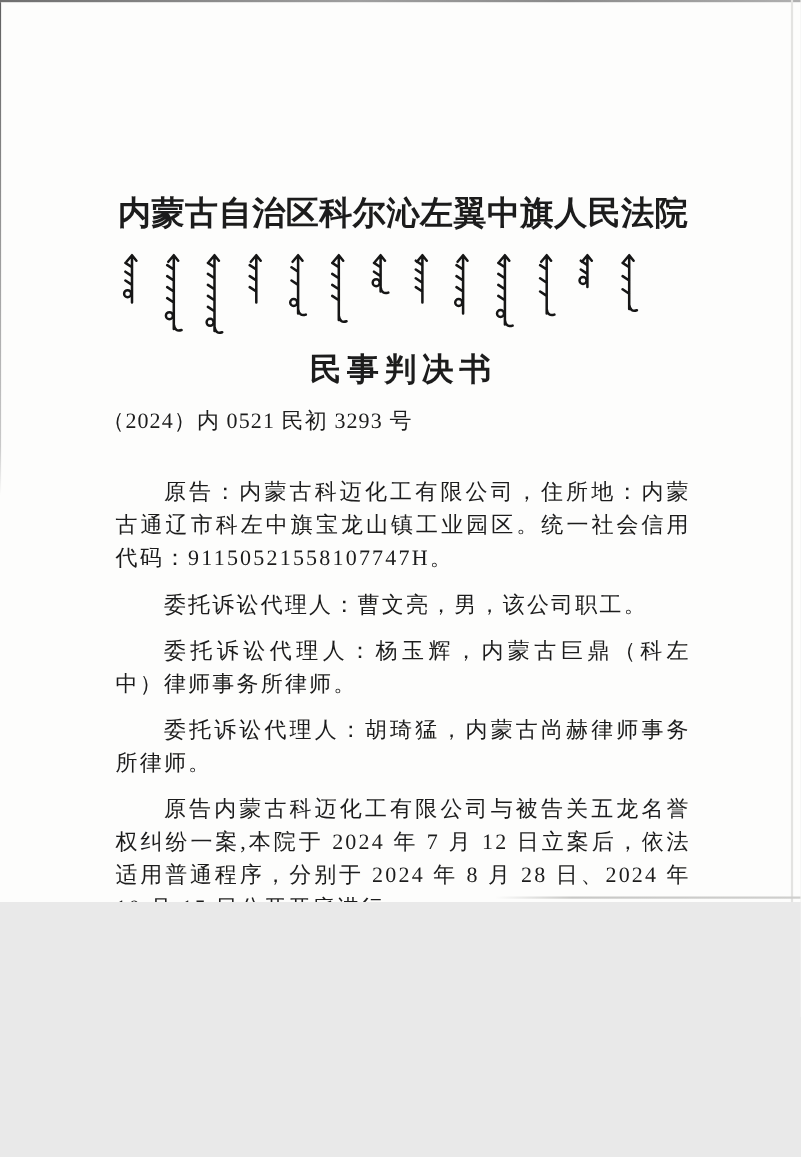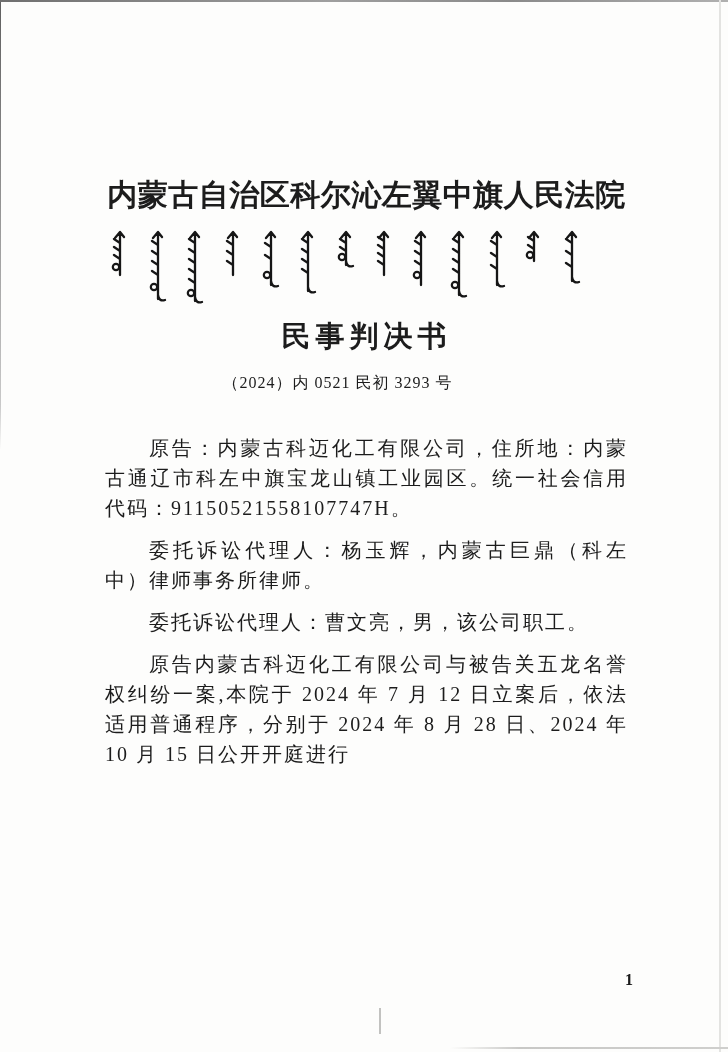--- a/index.html
+++ b/index.html
@@ -1,18 +1,18 @@
 <!DOCTYPE html>
 <html><head>
 <meta charset="utf-8">
 <style>
   html,body { margin:0; padding:0; background:#e9e9e9; }
   .page {
     position:relative;
-    width:728px; height:1052px;
+    width:728px; height:820px;
     margin:0 auto;
     background:#fdfdfc;
     overflow:hidden;
     font-family:"Liberation Serif","DejaVu Serif",serif;
     color:#1c1c1c;
   }
   
   .edge-top    { position:absolute; top:0; left:0; width:100%; height:2px;
                  background:linear-gradient(90deg,#6f6f6f,#9f9f9f 45%,#8a8a8a 70%,#b0b0b0); }
   .edge-left   { position:absolute; top:2px; left:0; width:1px; height:448px;
@@ -41,22 +41,22 @@
   .mongolian-row svg { display:block; }
 
   .doc-title {
     margin:12px 0 0 0;
     font-size:29px; line-height:38px;
     font-weight:bold; text-align:center;
     letter-spacing:5px;
   }
   .case-number {
     margin:14px 0 0 0;
-    font-size:16px; line-height:28px;
-    text-align:center; padding-right:58px;
+    font-size:20px; line-height:28px;
+    text-align:left; padding-right:58px;
     letter-spacing:1px;
     white-space:nowrap;
   }
   .stamp {
     position:absolute; left:583px; top:352px;
     font-size:46px; line-height:56px;
     font-weight:400; white-space:nowrap;
     pointer-events:none;
   }
   .stamp .c1 { color:#b4b4b2; margin-right:24px; }
@@ -141,22 +141,23 @@
           <path d="M4,9 L9,3 L13,8 M9,5 V52 M9,14 l-6,-4 M9,26 l-6,-4 M9,38 l-6,-4 M9,48 Q10,55 16,53" fill="none" stroke="#161616" stroke-width="2.3" stroke-linecap="round" stroke-linejoin="round"></path>
         </svg>
       </div>
 
     <h2 class="doc-title">民事判决书</h2>
 
     <div class="case-number">（2024）内 0521 民初 3293 号</div>
 
     <div class="body-text">
         <p>原告：内蒙古科迈化工有限公司，住所地：内蒙古通辽市科左中旗宝龙山镇工业园区。统一社会信用代码：91150521558107747H。</p>
+        <p>委托诉讼代理人：曹文亮，男，该公司职工。</p>
         <p>委托诉讼代理人：杨玉辉，内蒙古巨鼎（科左中）律师事务所律师。</p>
-        <p>委托诉讼代理人：曹文亮，男，该公司职工。</p>
+        <p>委托诉讼代理人：胡琦猛，内蒙古尚赫律师事务所律师。</p>
         <p>原告内蒙古科迈化工有限公司与被告关五龙名誉权纠纷一案,本院于 2024 年 7 月 12 日立案后，依法适用普通程序，分别于 2024 年 8 月 28 日、2024 年 10 月 15 日公开开庭进行</p>
       </div>
 
   </div>
 
 
   <div class="page-number">1</div>
 
 </div>
 

